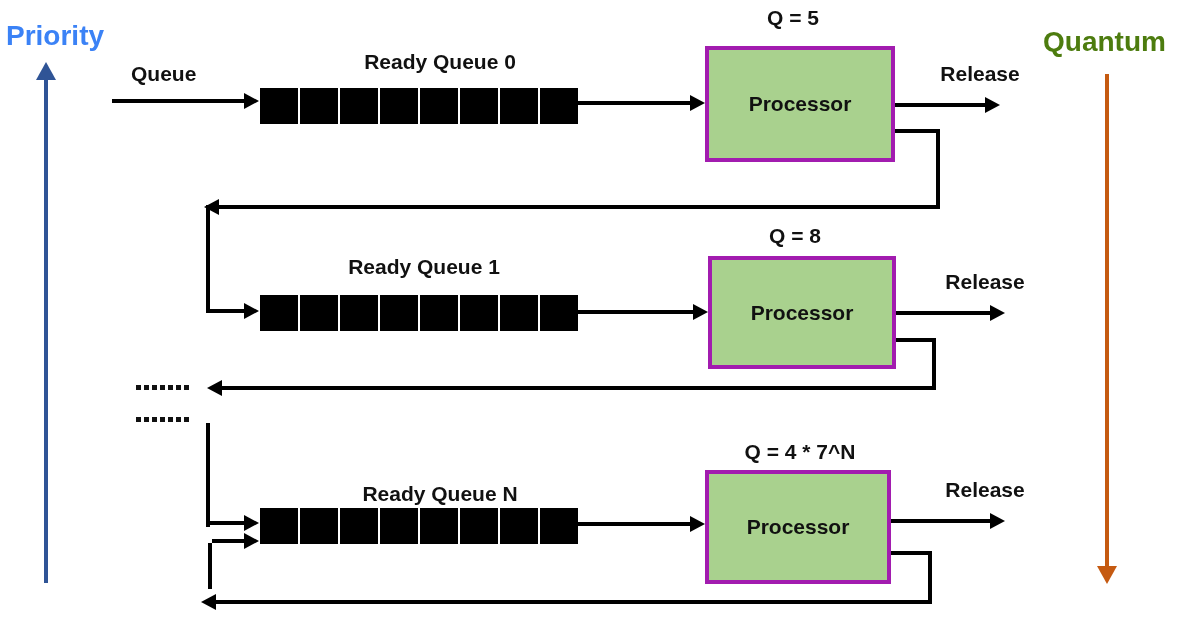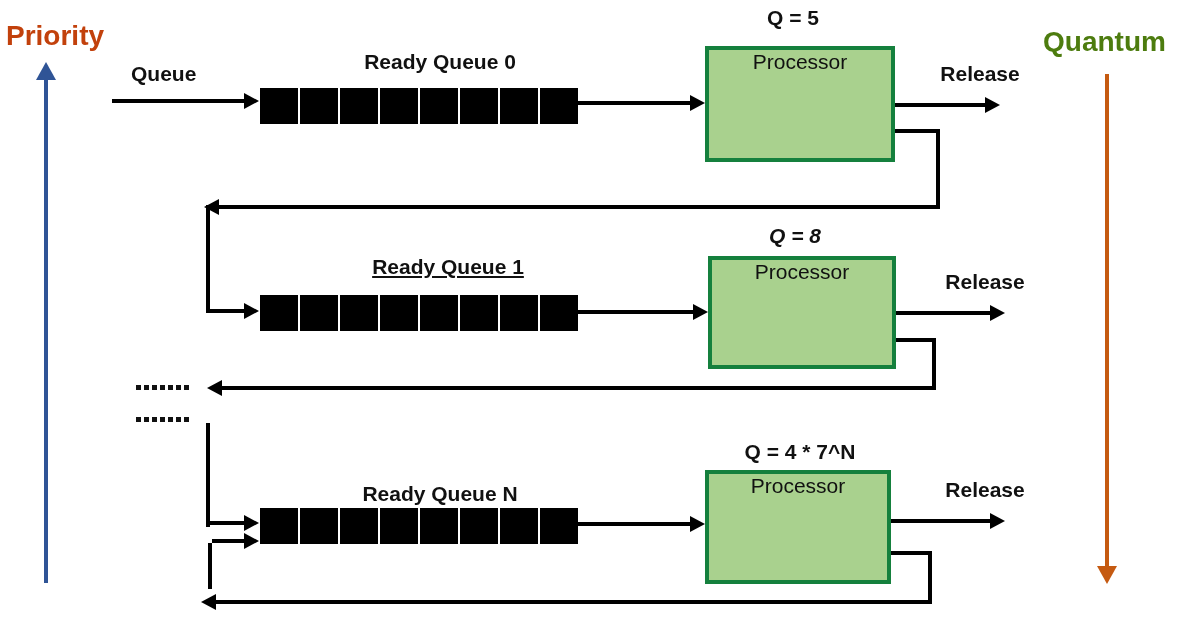--- a/index.html
+++ b/index.html
@@ -12,26 +12,26 @@
   .hline{position:absolute;height:4px;background:#000;}
   .vline{position:absolute;width:4px;background:#000;}
   .ar{position:absolute;width:0;height:0;}
   .ar-r{border-top:8px solid transparent;border-bottom:8px solid transparent;border-left:15px solid #000;}
   .ar-l{border-top:8px solid transparent;border-bottom:8px solid transparent;border-right:15px solid #000;}
   .ar-u{border-left:10px solid transparent;border-right:10px solid transparent;border-bottom:18px solid #2F5496;}
   .ar-d{border-left:10px solid transparent;border-right:10px solid transparent;border-top:18px solid #C55A11;}
   .queue{position:absolute;width:318px;height:36px;display:flex;gap:2px;}
   .qcell{flex:1;background:#000;}
   .proc{
-    position:absolute;background:#A9D18E;border:4px solid #15803d;box-sizing:border-box;
-    display:flex;justify-content:center;font-weight:400;font-size:21px;
+    position:absolute;background:#A9D18E;border:4px solid #a21caf;box-sizing:border-box;
+    display:flex;align-items:center;justify-content:center;font-weight:700;font-size:21px;
   }
   .dots{position:absolute;display:flex;gap:3px;}
   .dot{width:5px;height:5px;background:#111;}
-  .axis-priority{color:#c2410c;font-size:28px;}
+  .axis-priority{color:#3b82f6;font-size:28px;}
   .axis-quantum{color:#4d7c0f;font-size:28px;}
   .f21{font-size:21px;}
 </style>
 </head>
 <body>
 
 <div id="canvas">
 
   <div class="lbl axis-priority" style="left:6px;top:20px;">Priority</div>
   <div class="ar ar-u" style="left:36px;top:62px;"></div>
@@ -70,22 +70,22 @@
     <div class="hline" style="left:895px;top:129px;width:45px;"></div>
     <div class="vline" style="left:936px;top:129px;height:80px;"></div>
     <div class="hline" style="left:219px;top:205px;width:721px;"></div>
     <div class="ar ar-l" style="left:204px;top:199px;"></div>
     <div class="vline" style="left:206px;top:205px;height:108px;"></div>
     <div class="hline" style="left:210px;top:309px;width:34px;"></div>
     <div class="ar ar-r" style="left:244px;top:303px;"></div>
   </div>
 
   <div>
-    <div class="lbl f21 c" style="left:715px;top:224px;width:160px;font-style:italic;">Q = 8</div>
-    <div class="lbl f21 c" style="left:328px;top:255px;width:240px;text-decoration:underline;">Ready Queue 1</div>
+    <div class="lbl f21 c" style="left:715px;top:224px;width:160px;">Q = 8</div>
+    <div class="lbl f21 c" style="left:304px;top:255px;width:240px;">Ready Queue 1</div>
     <div class="queue" style="left:260px;top:295px;">
         <div class="qcell"></div>
         <div class="qcell"></div>
         <div class="qcell"></div>
         <div class="qcell"></div>
         <div class="qcell"></div>
         <div class="qcell"></div>
         <div class="qcell"></div>
         <div class="qcell"></div>
       </div>

